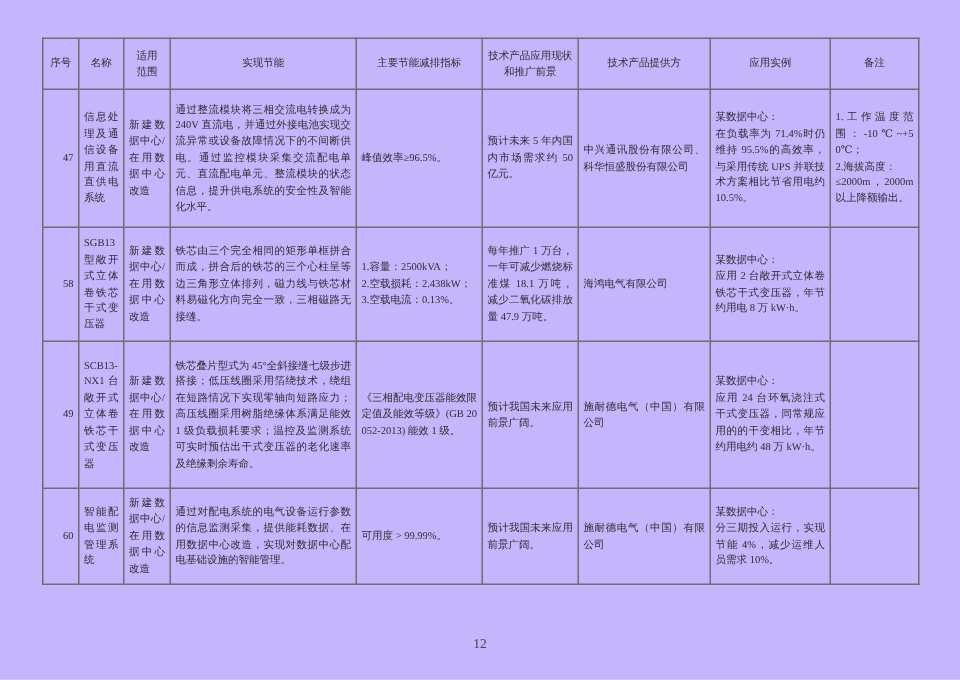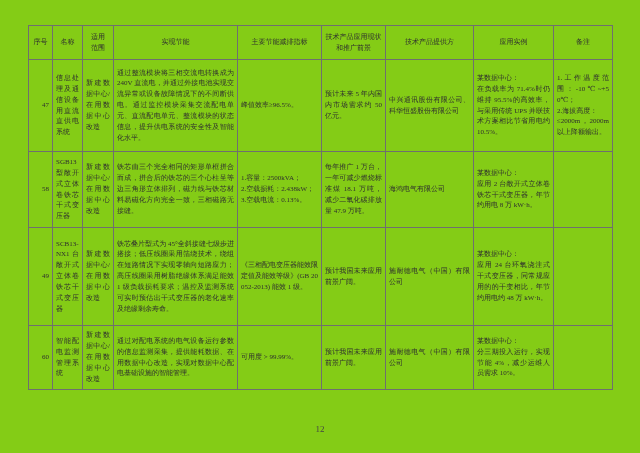--- a/index.html
+++ b/index.html
@@ -4,21 +4,21 @@
 <style>
   html,body{margin:0;padding:0;}
   body{
     width:640px;height:453px;
     background:#ffffff;
     font-family:"Liberation Serif","DejaVu Serif",serif;
     color:#2f2f2f;
     position:relative;
     overflow:hidden;
   }
-  .page{position:absolute;inset:0;background:#84cc16;}
+  .page{position:absolute;inset:0;background:#c4b5fd;}
   table.doc-table{
     position:absolute;
     left:28px;top:25px;
     width:584px;
     border-collapse:collapse;
     table-layout:fixed;
   }
   .doc-table th,.doc-table td{
     border:1px solid #6f6f6f;
     font-size:7px;

